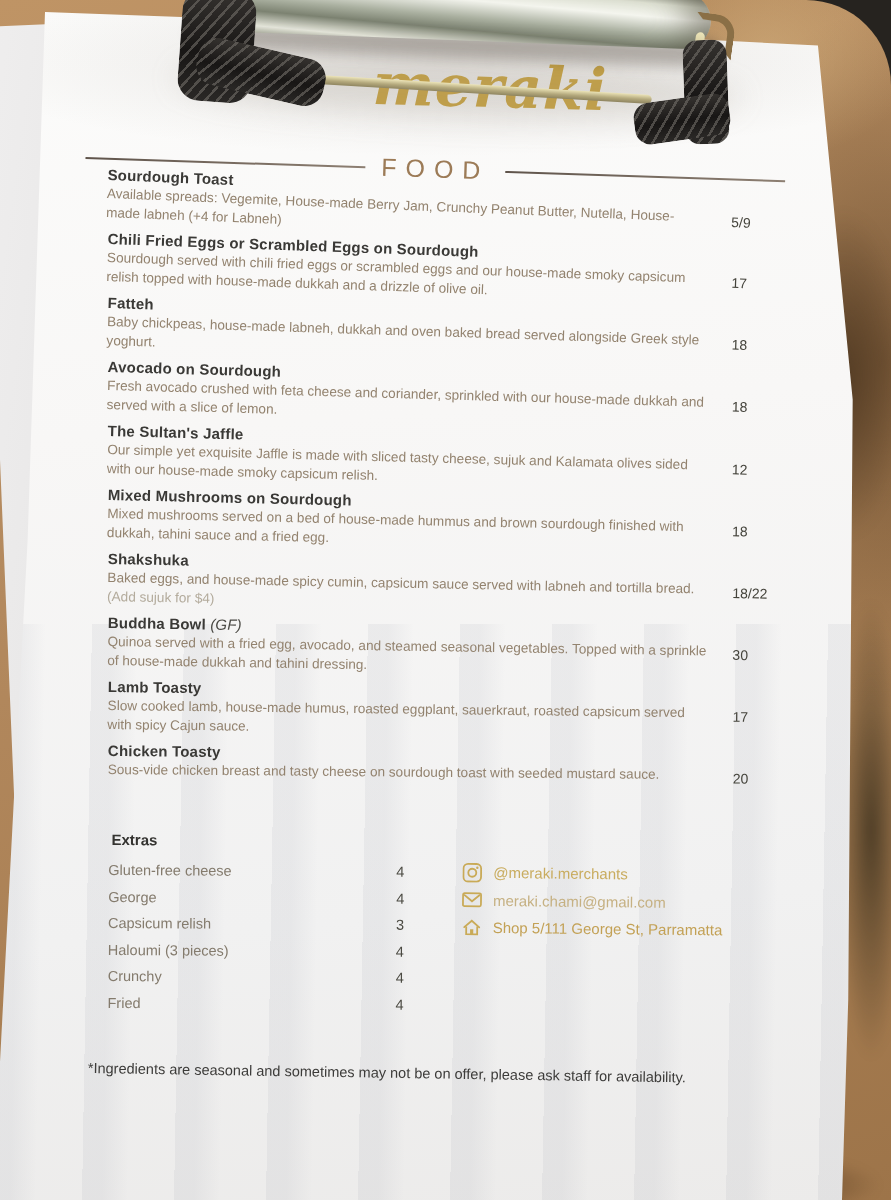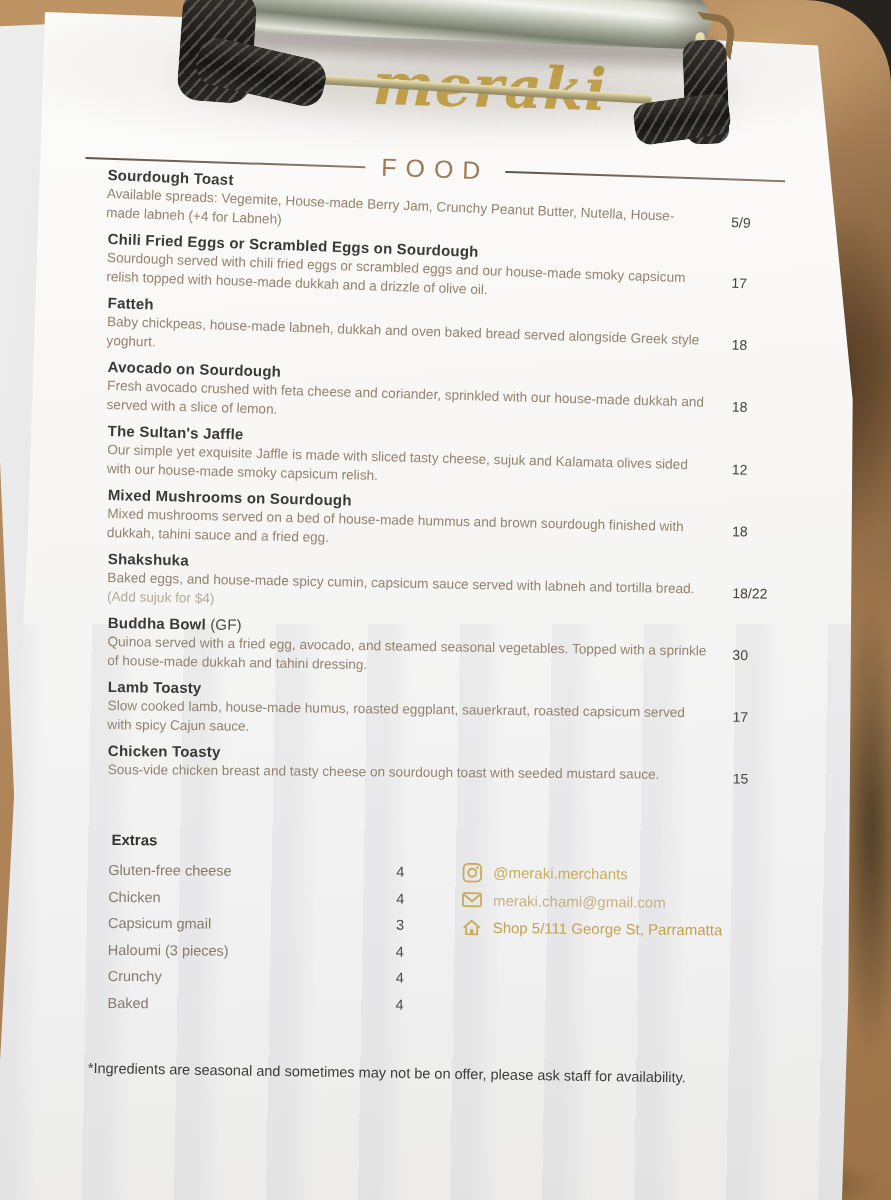--- a/index.html
+++ b/index.html
@@ -53,21 +53,21 @@
   .menu-item:nth-of-type(2){transform:rotate(2.0deg);}
   .menu-item:nth-of-type(3){transform:rotate(1.8deg);}
   .menu-item:nth-of-type(4){transform:rotate(1.6deg);}
   .menu-item:nth-of-type(5){transform:rotate(1.5deg);}
   .menu-item:nth-of-type(6){transform:rotate(1.3deg);}
   .menu-item:nth-of-type(7){transform:rotate(1.1deg);}
   .menu-item:nth-of-type(8){transform:rotate(0.9deg);}
   .menu-item:nth-of-type(9){transform:rotate(0.7deg);}
   .menu-item:nth-of-type(10){transform:rotate(0.5deg);}
   .item-name{font-size:15px;font-weight:700;color:#3a3936;letter-spacing:.2px;line-height:19px;}
-  .item-name .gf{font-weight:400;color:#4a4944;}
+  .item-name .gf{font-weight:400;font-style:italic;color:#4a4944;}
   .item-desc{font-size:13.6px;color:#93836f;line-height:18.5px;width:600px;margin-top:1px;}
   .item-note{font-size:13.6px;color:#b3ab9c;line-height:18.5px;}
   .item-price{position:absolute;left:625px;top:24px;font-size:14px;color:#45443c;white-space:nowrap;}
 
   .extras{position:absolute;left:108px;top:832px;width:340px;transform:rotate(.35deg);}
   .extras-title{font-size:15px;font-weight:700;color:#343330;margin-bottom:14px;padding-left:3px;}
   .extras-row{position:relative;height:26.5px;font-size:14.5px;color:#847b6d;}
   .extras-price{position:absolute;left:288px;top:0;color:#4b4a42;}
 
   .contact{position:absolute;left:462px;top:860px;transform:rotate(.6deg);}
@@ -173,48 +173,48 @@
         <div class="item-price">30</div>
       </div>
       <div class="menu-item">
         <div class="item-name">Lamb Toasty</div>
         <div class="item-desc">Slow cooked lamb, house-made humus, roasted eggplant, sauerkraut, roasted capsicum served with spicy Cajun sauce.</div>
         <div class="item-price">17</div>
       </div>
       <div class="menu-item">
         <div class="item-name">Chicken Toasty</div>
         <div class="item-desc">Sous-vide chicken breast and tasty cheese on sourdough toast with seeded mustard sauce.</div>
-        <div class="item-price">15</div>
+        <div class="item-price">20</div>
       </div>
     </div>
 
     <div class="extras">
       <div class="extras-title">Extras</div>
       <div class="extras-row">
         <span>Gluten-free cheese</span>
         <span class="extras-price">4</span>
       </div>
       <div class="extras-row">
-        <span>Chicken</span>
-        <span class="extras-price">4</span>
-      </div>
-      <div class="extras-row">
-        <span>Capsicum gmail</span>
+        <span>George</span>
+        <span class="extras-price">4</span>
+      </div>
+      <div class="extras-row">
+        <span>Capsicum relish</span>
         <span class="extras-price">3</span>
       </div>
       <div class="extras-row">
         <span>Haloumi (3 pieces)</span>
         <span class="extras-price">4</span>
       </div>
       <div class="extras-row">
         <span>Crunchy</span>
         <span class="extras-price">4</span>
       </div>
       <div class="extras-row">
-        <span>Baked</span>
+        <span>Fried</span>
         <span class="extras-price">4</span>
       </div>
     </div>
 
     <div class="contact">
       <div class="contact-row">
         <span class="cicon">
           <svg viewBox="0 0 20 20" width="20" height="20">
               <rect x="1.2" y="1.2" width="17.6" height="17.6" rx="4.5" fill="none" stroke="#c9aa57" stroke-width="1.8"></rect>
               <circle cx="10" cy="10" r="4" fill="none" stroke="#c9aa57" stroke-width="1.8"></circle>

